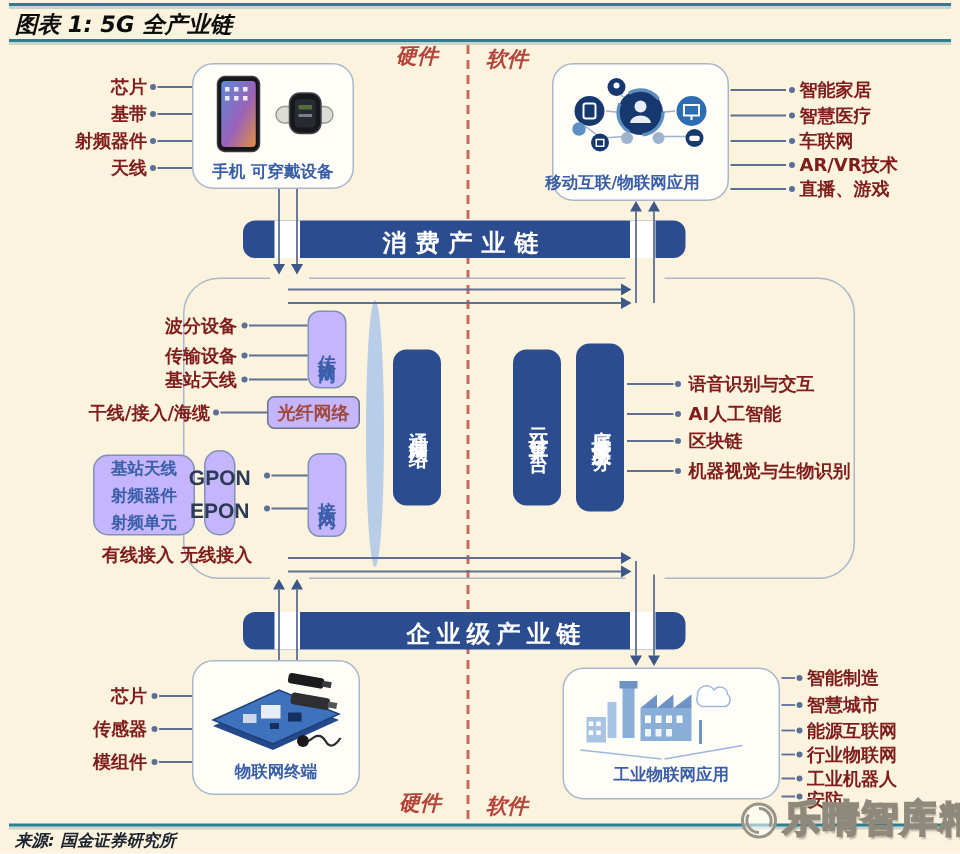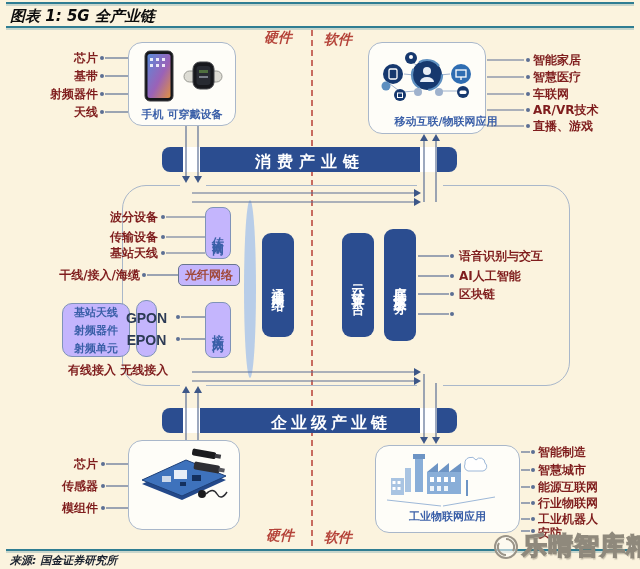--- a/index.html
+++ b/index.html
@@ -122,21 +122,21 @@
     <circle cx="35" cy="10" r="6" fill="#16386e"></circle>
       <circle cx="35" cy="9" r="2" fill="#fff"></circle>
     <circle cx="10" cy="38" r="4.5" fill="#5d8fc0"></circle>
     <circle cx="24" cy="47" r="6" fill="#16386e"></circle>
       <rect x="21.5" y="45" width="5" height="4.5" fill="none" stroke="#fff" stroke-width="1"></rect>
     <circle cx="42" cy="44" r="4" fill="#9fb2cd"></circle>
       <circle cx="63" cy="44" r="4" fill="#9fb2cd"></circle>
     <circle cx="87" cy="44" r="6" fill="#16386e"></circle>
       <rect x="83.5" y="42.5" width="7" height="3.5" rx="1.5" fill="#fff"></rect>
   </svg>
-  <div class="caption" style="left:387px;top:114px;width:118px;">移动互联/物联网应用</div>
+  <div class="caption" style="left:356px;top:114px;width:118px;">移动互联/物联网应用</div>
 
   <div class="lbl" style="left:533px;top:53px;">智能家居</div>
   <div class="lbl" style="left:533px;top:70px;">智慧医疗</div>
   <div class="lbl" style="left:533px;top:87px;">车联网</div>
   <div class="lbl" style="left:533px;top:103px;">AR/VR技术</div>
   <div class="lbl" style="left:533px;top:119px;">直播、游戏</div>
 
   <div class="lbl r" style="left:100px;top:210px;width:58px;">波分设备</div>
   <div class="lbl r" style="left:100px;top:230px;width:58px;">传输设备</div>
   <div class="lbl r" style="left:100px;top:246px;width:58px;">基站天线</div>
@@ -170,40 +170,42 @@
   <div class="bluecol" style="left:342px;top:233px;width:32px;height:104px;">
     <span class="vtext">云计算平台</span>
   </div>
   <div class="bluecol" style="left:384px;top:229px;width:32px;height:112px;">
     <span class="vtext" style="letter-spacing:3px;">底层技术服务</span>
   </div>
 
   <div class="lbl" style="left:459px;top:249px;">语音识别与交互</div>
   <div class="lbl" style="left:459px;top:269px;">AI人工智能</div>
   <div class="lbl" style="left:459px;top:287px;">区块链</div>
+  <div class="lbl" style="left:459px;top:307px;">机器视觉与生物识别</div>
 
   <div class="wbox" style="left:128px;top:440px;width:112px;height:90px;"></div>
   <svg class="layer" style="left:136px;top:448px;" width="96" height="58" viewBox="0 0 96 58">
     <polygon points="6,36 50,16 90,32 46,52" fill="#24498a"></polygon>
     <polygon points="6,32 50,12 90,28 46,48" fill="#3e72bc" stroke="#1d3f77"></polygon>
     <rect x="38" y="22" width="13" height="9" fill="#e8eef7"></rect>
     <rect x="56" y="27" width="9" height="6" fill="#14305e"></rect>
     <rect x="26" y="28" width="9" height="6" fill="#cdd9ea"></rect>
     <rect x="44" y="34" width="6" height="4" fill="#14305e"></rect>
     <g transform="rotate(10 66 6)">
         <rect x="56" y="2" width="24" height="7" rx="2" fill="#1b1b1d"></rect>
         <rect x="79" y="3.5" width="6" height="4" fill="#3c3c40"></rect>
       </g>
     <g transform="rotate(10 68 18)">
         <rect x="58" y="15" width="26" height="8" rx="2" fill="#2e2e33"></rect>
         <rect x="83" y="17" width="6" height="4" fill="#55555c"></rect>
       </g>
     <circle cx="66" cy="46" r="4" fill="#1b1b1d"></circle>
     <path d="M70,46 q7,-7 11,0 t10,-2" stroke="#2a2a2e" fill="none" stroke-width="1.5"></path>
   </svg>
+  <div class="caption" style="left:128px;top:507px;width:112px;">物联网终端</div>
 
   <div class="lbl r" style="left:30px;top:457px;width:68px;">芯片</div>
   <div class="lbl r" style="left:30px;top:479px;width:68px;">传感器</div>
   <div class="lbl r" style="left:30px;top:501px;width:68px;">模组件</div>
 
   <div class="wbox" style="left:375px;top:445px;width:145px;height:88px;"></div>
   <svg class="layer" style="left:385px;top:450px;" width="112" height="60" viewBox="0 0 112 60">
     <line x1="2" y1="50" x2="56" y2="56" stroke="#9db8d8"></line>
     <line x1="58" y1="56" x2="110" y2="47" stroke="#9db8d8"></line>
     <rect x="20" y="18" width="6" height="24" fill="#a9c4e2"></rect>

